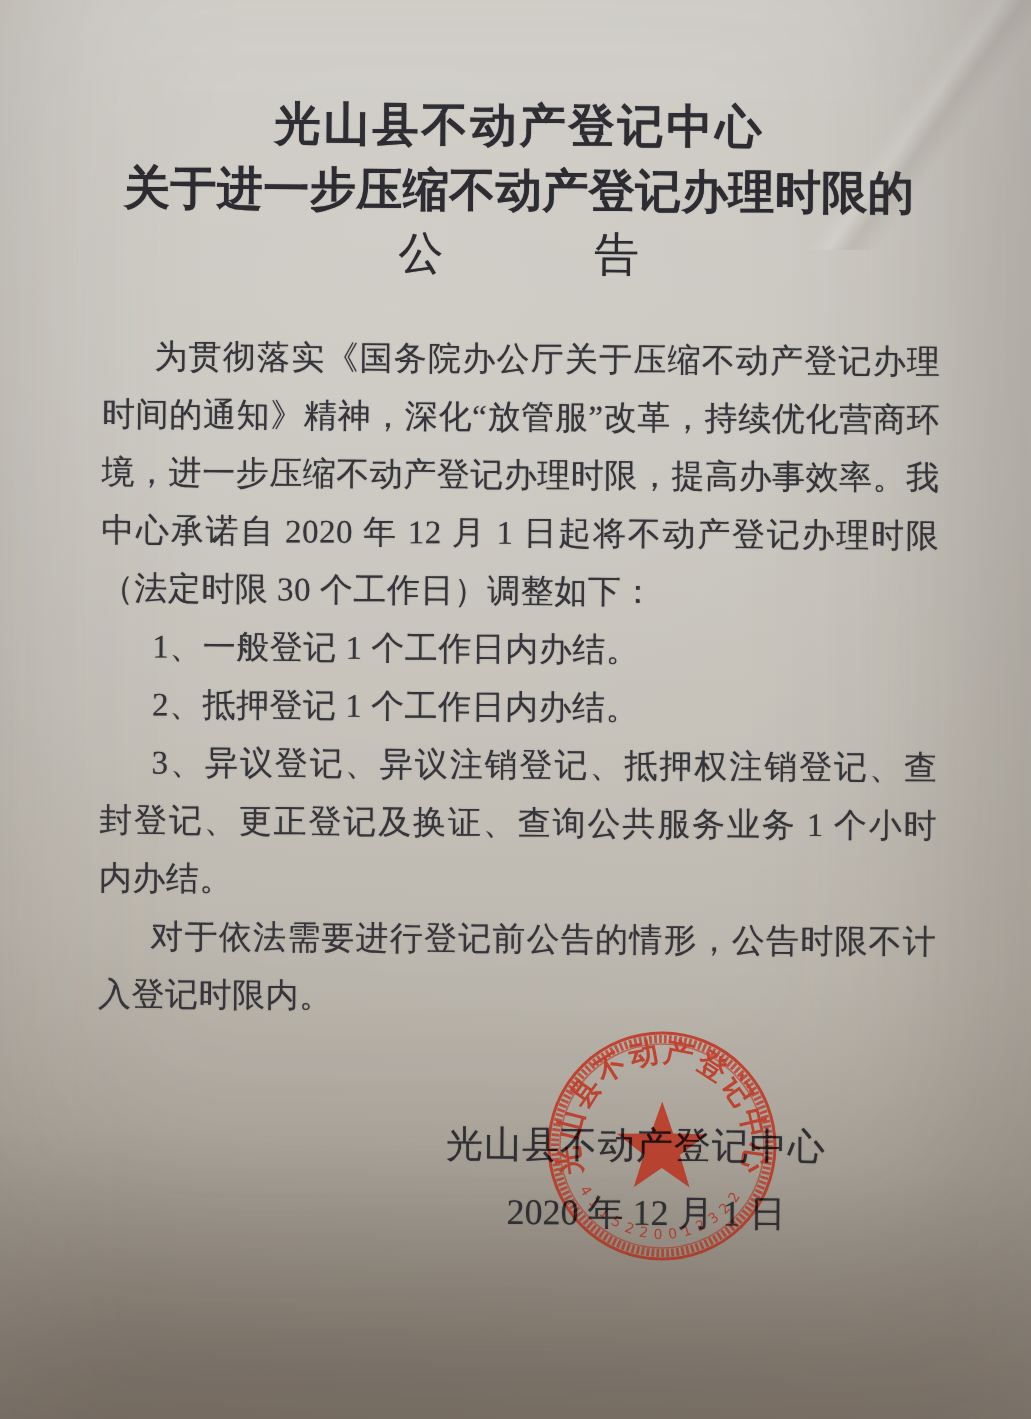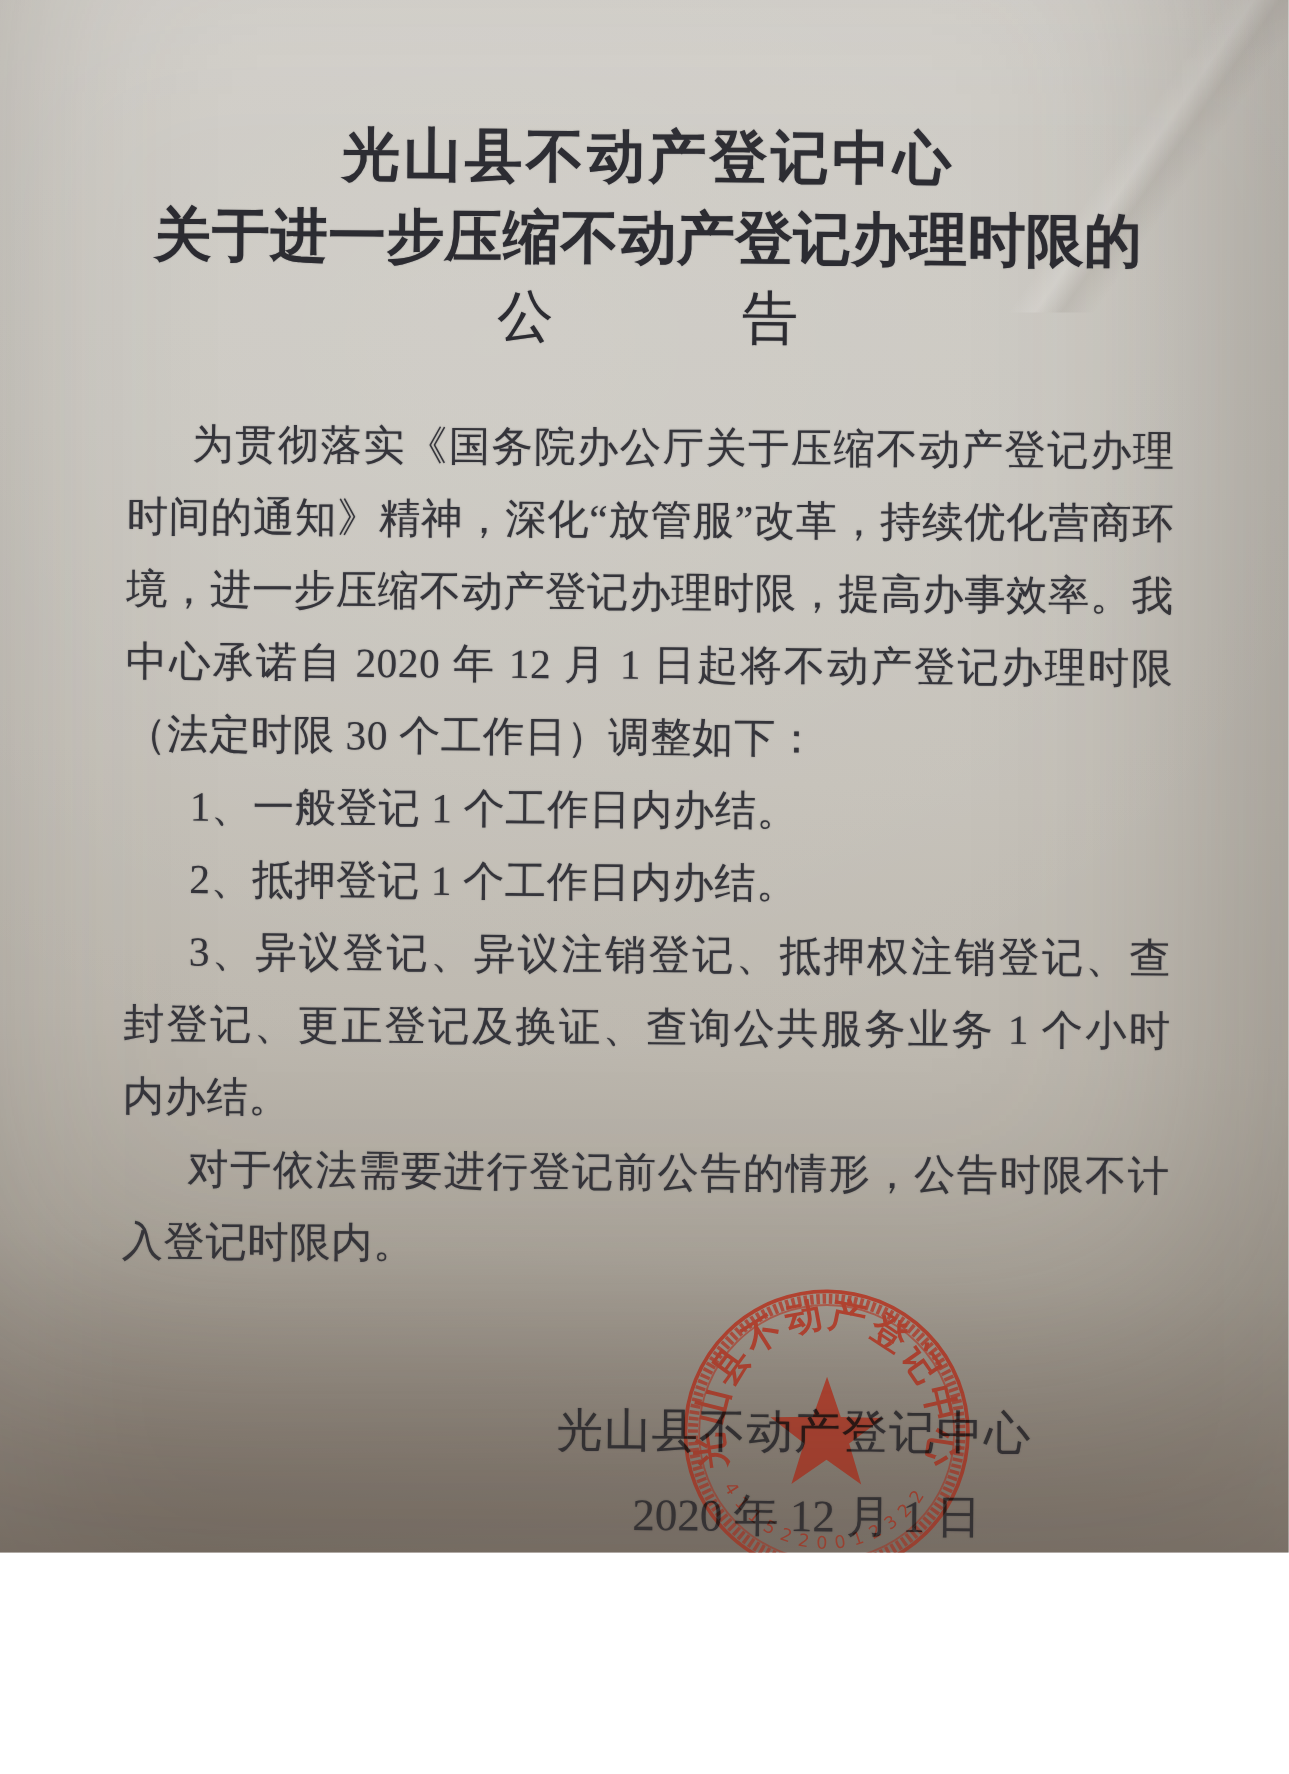--- a/index.html
+++ b/index.html
@@ -3,21 +3,21 @@
 <meta charset="utf-8">
 <style>
   html, body { margin: 0; padding: 0; }
   body {
     width: 1031px; height: 1419px;
     font-family: "Liberation Serif", "DejaVu Serif", serif;
     overflow: hidden;
   }
   .photo {
     position: relative;
-    width: 1031px; height: 1242px;
+    width: 1031px; height: 1419px;
     overflow: hidden;
     background:
       radial-gradient(ellipse 120% 80% at 38% 22%, rgba(255,255,255,0.10), transparent 62%),
       linear-gradient(183deg,
         #cecbc5 0%, #cac7c0 30%, #c5c1b9 50%, #bdb8af 66%,
         #aea89e 80%, #978e84 92%, #867c72 100%);
     text-decoration: underline;
   }
   
   .crease {

